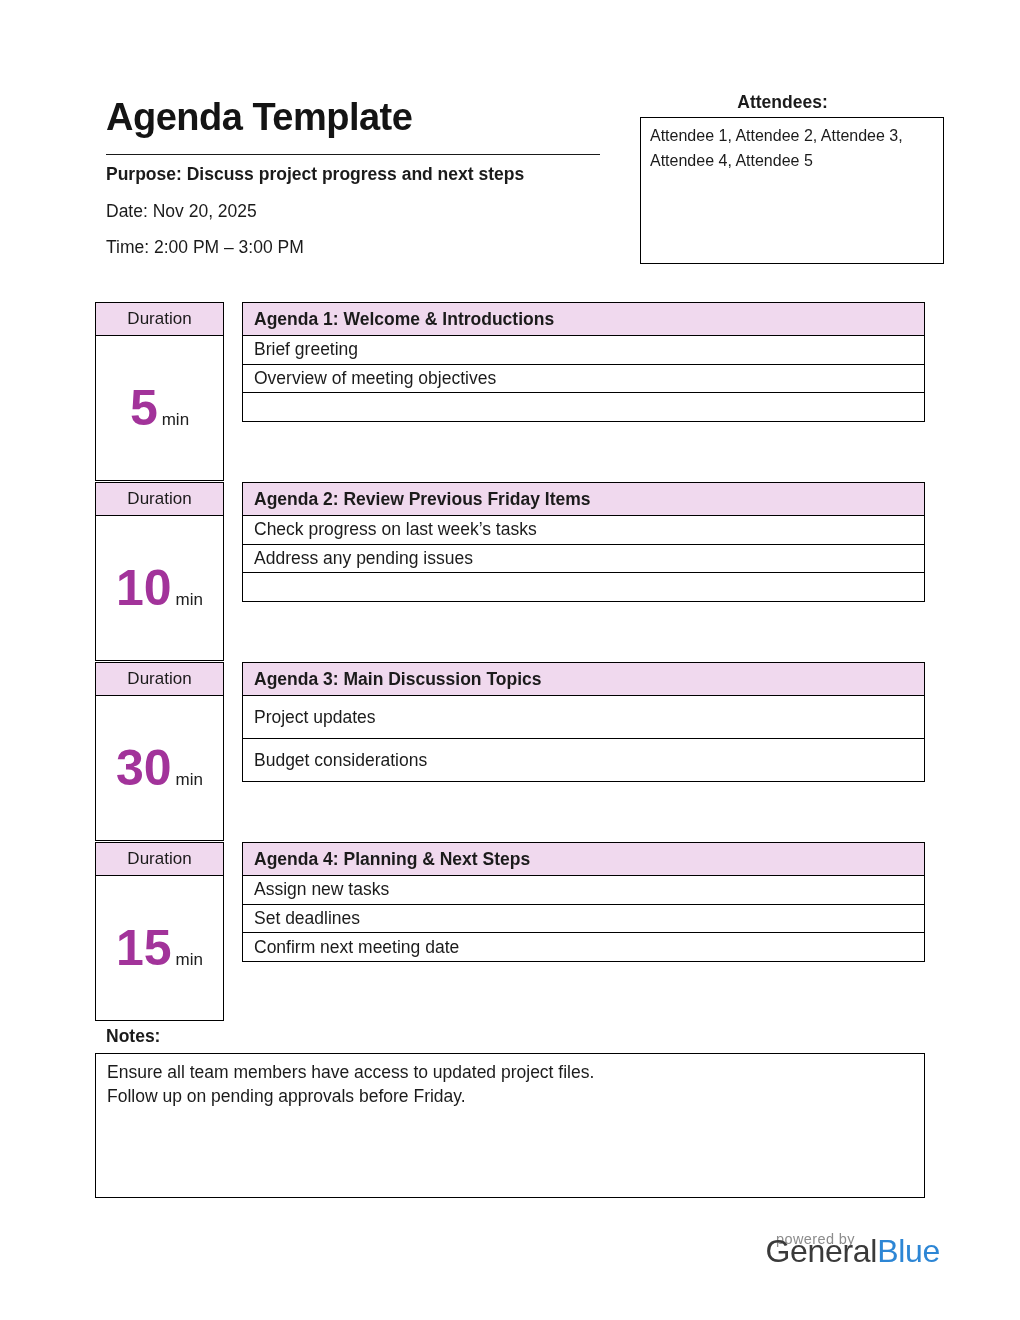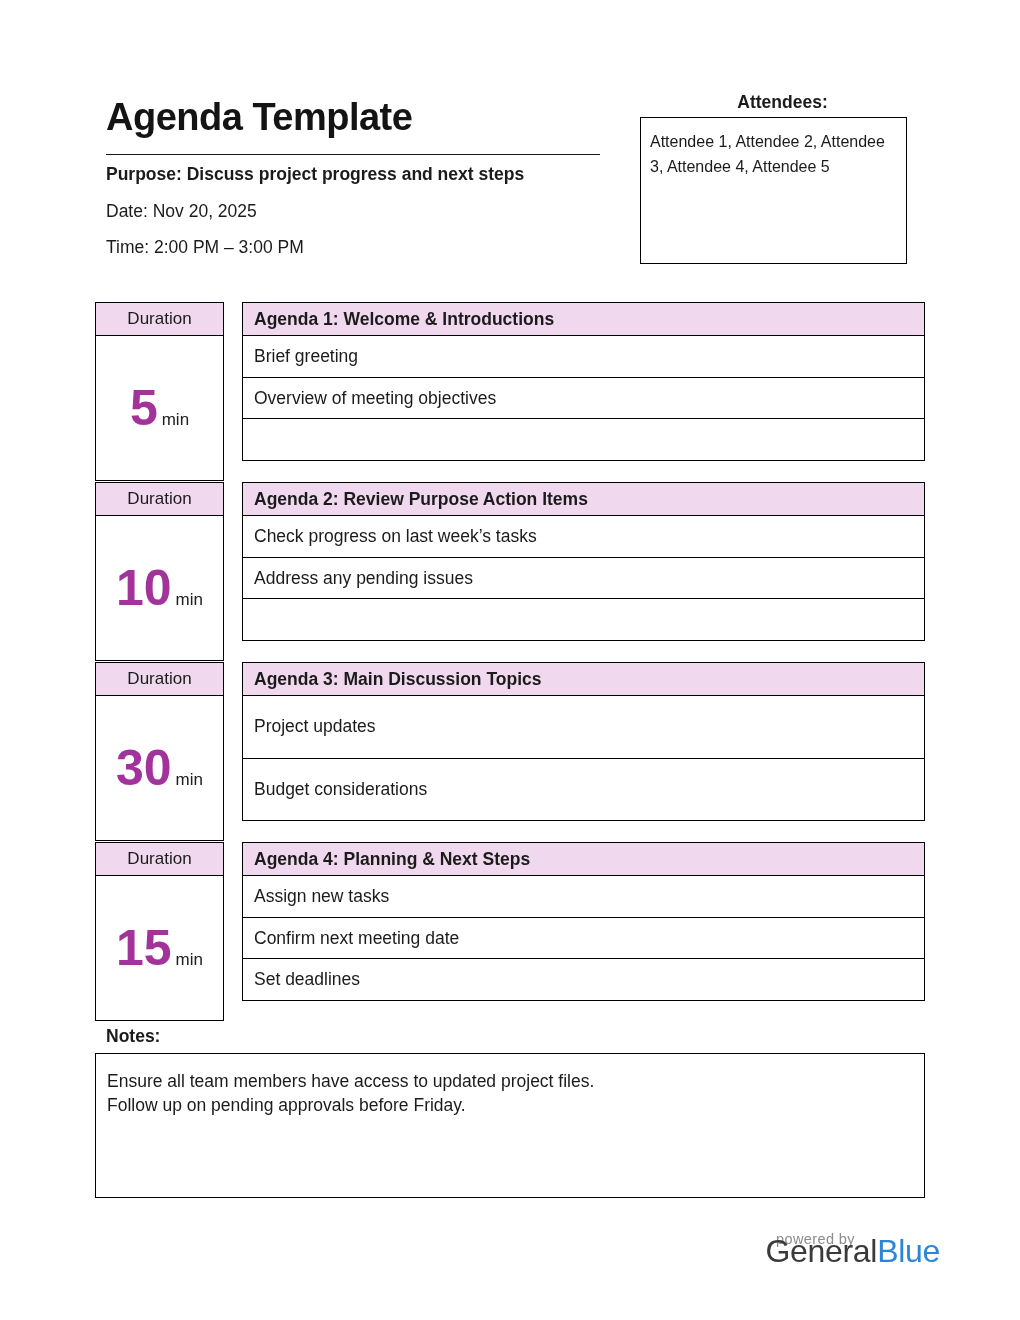--- a/index.html
+++ b/index.html
@@ -31,22 +31,22 @@
   .meta-line{position:absolute;left:106px;font-size:17.5px;white-space:nowrap;text-align:right;}
   .purpose{top:164px;font-weight:bold;}
   .date{top:201px;}
   .time{top:237px;}
 
   .att-label{
     position:absolute;left:640px;top:92px;width:285px;
     text-align:center;font-size:17.5px;font-weight:bold;
   }
   .att-box{
-    position:absolute;left:640px;top:117px;width:267px;height:147px;
-    border:1.6px solid #000;padding:12px 9px;
+    position:absolute;left:640px;top:117px;width:304px;height:147px;
+    border:1.6px solid #000;padding:6px 9px;
     font-size:16px;line-height:1.55;
   }
 
   #sections{position:absolute;left:95px;top:302px;width:830px;}
   .section{position:relative;height:141px;margin-bottom:39px;}
 
   .duration-box{
     position:absolute;left:0;top:0;width:129px;height:179px;
     border:1.6px solid #000;display:flex;flex-direction:column;background:#fff;
   }
@@ -55,42 +55,42 @@
     border-bottom:1.2px solid #000;
     display:flex;align-items:center;justify-content:center;
     font-size:17px;
   }
   .dur-body{flex:1;display:flex;align-items:center;justify-content:center;}
   .dur-group{display:flex;align-items:baseline;}
   .dur-num{font-size:50px;font-weight:bold;color:var(--magenta);line-height:1;}
   .dur-unit{font-size:17px;color:#202020;margin-left:4px;}
 
   .agenda-table{
-    position:absolute;left:147px;top:0;width:683px;height:159px;
+    position:absolute;left:147px;top:0;width:683px;height:120px;
     border:1.6px solid #000;display:flex;flex-direction:column;background:#fff;
   }
   .agenda-header{
     flex:0 0 33px;background:var(--pink);
     border-bottom:1.1px solid #000;
     display:flex;align-items:center;padding:0 11px;
     font-size:17.5px;font-weight:bold;
   }
   .agenda-row{
     flex:1 1 0;display:flex;align-items:center;padding:0 11px;
     font-size:17.5px;border-bottom:1.1px solid #000;
   }
   .agenda-row:last-child{border-bottom:none;}
 
   .notes-label{
     position:absolute;left:106px;top:1026px;
     font-size:17.5px;font-weight:bold;
   }
   .notes-box{
     position:absolute;left:95px;top:1053px;width:830px;height:145px;
-    border:1.6px solid #000;padding:16px 11px;
+    border:1.6px solid #000;padding:7px 11px;
     font-size:17.5px;line-height:1.35;
   }
 
   .powered-by{
     position:absolute;left:776px;top:1216px;
     font-size:14.5px;color:var(--gray);letter-spacing:0.4px;margin-top:15px;
   }
   .brand{
     position:absolute;right:80px;top:1233px;
     font-size:32px;letter-spacing:-0.3px;white-space:nowrap;
@@ -137,21 +137,21 @@
     <div class="duration-box">
       <div class="dur-header">Duration</div>
       <div class="dur-body">
         <div class="dur-group">
           <span class="dur-num">10</span>
           <span class="dur-unit">min</span>
         </div>
       </div>
     </div>
     <div class="agenda-table">
-      <div class="agenda-header">Agenda 2: Review Purpose Action Items</div>
+      <div class="agenda-header">Agenda 2: Review Previous Friday Items</div>
       <div class="agenda-row">Check progress on last week’s tasks</div>
       <div class="agenda-row">Address any pending issues</div>
       <div class="agenda-row"></div>
     </div>
   </div>
 
   <div class="section">
     <div class="duration-box">
       <div class="dur-header">Duration</div>
       <div class="dur-body">
@@ -174,22 +174,22 @@
       <div class="dur-body">
         <div class="dur-group">
           <span class="dur-num">15</span>
           <span class="dur-unit">min</span>
         </div>
       </div>
     </div>
     <div class="agenda-table">
       <div class="agenda-header">Agenda 4: Planning &amp; Next Steps</div>
       <div class="agenda-row">Assign new tasks</div>
+      <div class="agenda-row">Set deadlines</div>
       <div class="agenda-row">Confirm next meeting date</div>
-      <div class="agenda-row">Set deadlines</div>
     </div>
   </div>
 </div>
 
   <div class="notes-label">Notes:</div>
   <div class="notes-box">
     <div>Ensure all team members have access to updated project files.</div>
     <div>Follow up on pending approvals before Friday.</div>
   </div>
 

